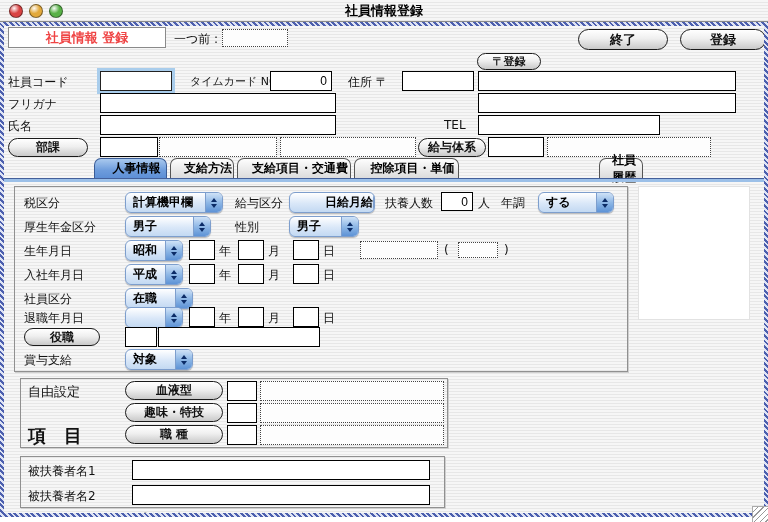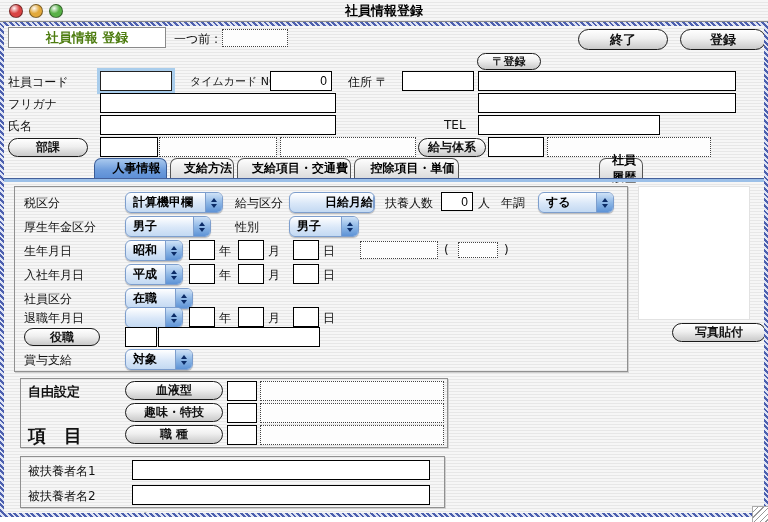--- a/index.html
+++ b/index.html
@@ -93,21 +93,21 @@
   .note{ position:absolute; font-size:12px; font-weight:bold; text-align:center; }
 
   .grip{
     position:absolute; right:0px; bottom:0px; width:16px; height:16px; background:#fff;
     border-left:1px solid #aaa; border-top:1px solid #aaa; z-index:5;
     background-image:repeating-linear-gradient(135deg,#fff 0 3px,#999 3px 4px);
   }
   .title-box{
     position:absolute; background:#fff; border:1px solid #8a8a8a;
     display:flex; align-items:center; justify-content:center;
-    font-weight:bold; font-size:13px; color:#4d7c0f;
+    font-weight:bold; font-size:13px; color:#ef4444;
   }
 </style>
 </head>
 <body>
 
 <div class="window">
 
   <div class="titlebar pinstripe">
     <span class="tl-btn tl-red"></span>
     <span class="tl-btn tl-yellow"></span>
@@ -270,24 +270,23 @@
       <div class="lbl" style="left:20px;top:326px;">賞与支給</div>
       <div class="popup" style="left:121px;top:323px;width:68px;">
         <span class="popup-label">対象</span>
         <span class="popup-arrows">
             <i class="tri-up"></i>
             <i class="tri-down"></i>
           </span>
       </div>
 
       <div class="photo" style="left:634px;top:160px;width:112px;height:134px;"></div>
-      <div class="pill" style="left:668px;top:297px;width:94px;height:19px;">写真貼付</div>
 
       <div class="groupbox" style="left:16px;top:352px;width:428px;height:70px;"></div>
-      <div class="lbl" style="left:24px;top:357px;font-weight:bold;font-size:13px;">自由設定</div>
+      <div class="lbl" style="left:24px;top:357px;font-weight:normal;font-size:13px;">自由設定</div>
       <div class="lbl" style="left:24px;top:398px;font-weight:bold;font-size:18px;">項　目</div>
 
       <div class="pill" style="left:121px;top:355px;width:98px;height:19px;">血液型</div>
       <input class="inp" style="left: 223px; top: 355px; width: 30px;">
       <div class="dotted" style="left:256px;top:355px;width:184px;"></div>
 
       <div class="pill" style="left:121px;top:377px;width:98px;height:19px;">趣味・特技</div>
       <input class="inp" style="left: 223px; top: 377px; width: 30px;">
       <div class="dotted" style="left:256px;top:377px;width:184px;"></div>
 

